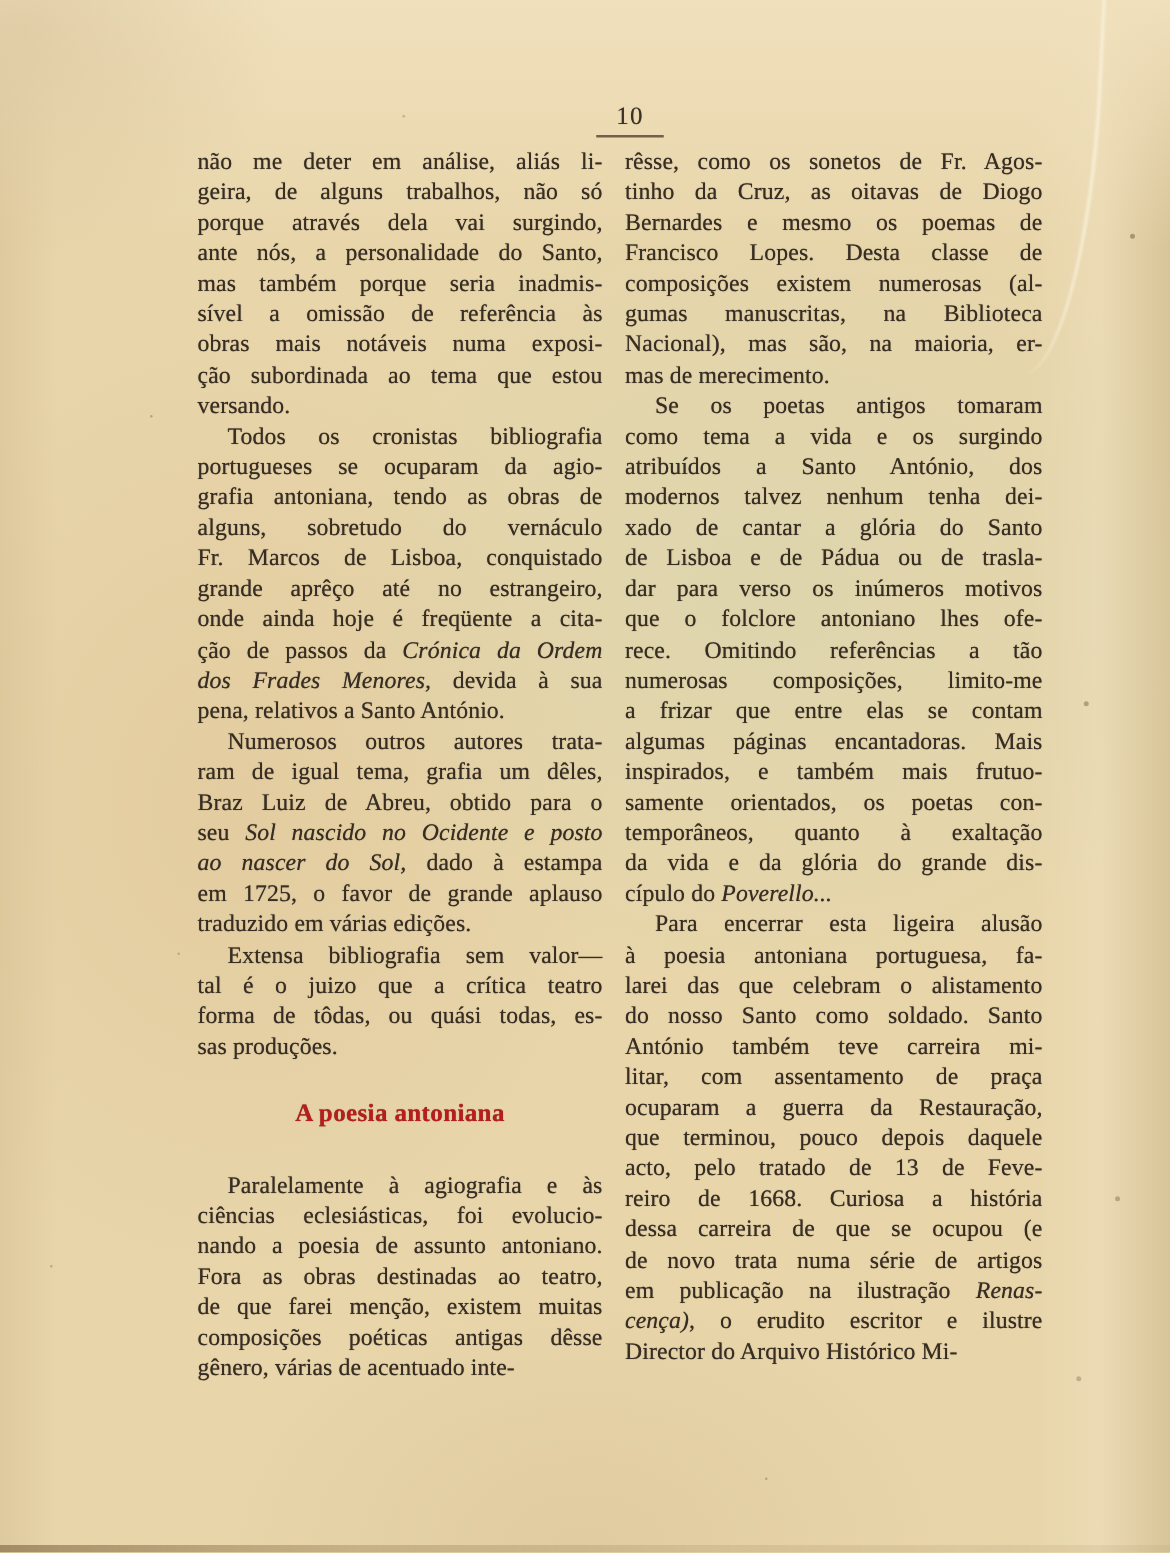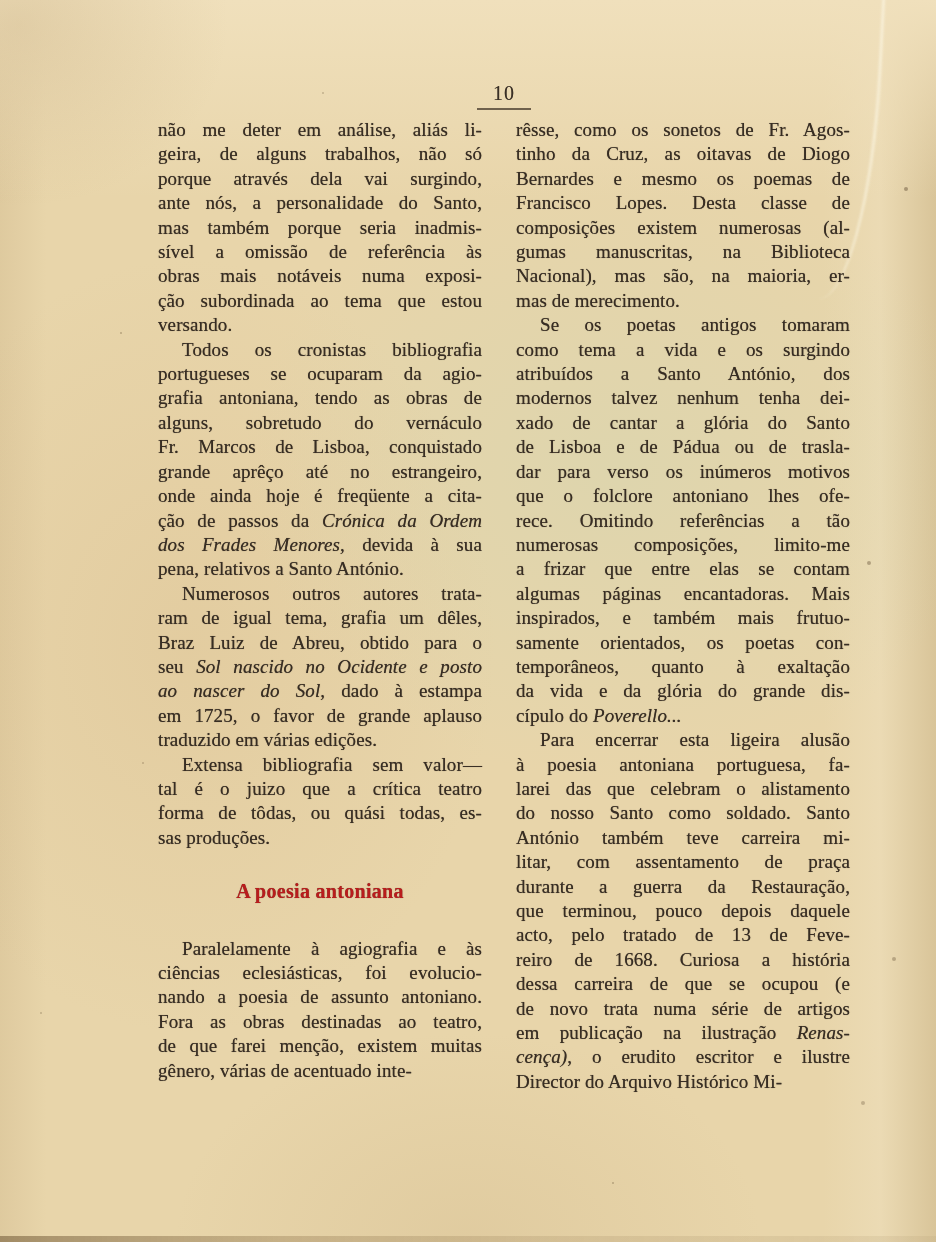--- a/index.html
+++ b/index.html
@@ -64,21 +64,21 @@
     letter-spacing: 1px;
     padding: 0 16px 3px 16px;
     border-bottom: 2px solid rgba(70,56,42,0.75);
     text-shadow: 0 0 0.6px rgba(58,48,38,0.6);
   }
   .columns {
     position: absolute;
     top: 118px; left: 158px;
     width: 692px;
     display: flex;
-    gap: 34px;
+    gap: 18px;
   }
   .col {
     font-size: 19px;
     line-height: 24.4px;
     color: #372d23;
     text-shadow: 0 0 0.7px rgba(55,45,35,0.75);
     letter-spacing: 0.1px;
   }
   .col-left  { width: 324px; }
   .col-right { width: 334px; }
@@ -152,20 +152,21 @@
         <div class="line">forma de tôdas, ou quási todas, es-</div>
         <div class="line last">sas produções.</div>
       </div>
       <div class="heading">A poesia antoniana</div>
       <div class="para">
         <div class="line indent">Paralelamente à agiografia e às</div>
         <div class="line">ciências eclesiásticas, foi evolucio-</div>
         <div class="line">nando a poesia de assunto antoniano.</div>
         <div class="line">Fora as obras destinadas ao teatro,</div>
         <div class="line">de que farei menção, existem muitas</div>
+        <div class="line">composições poéticas antigas dêsse</div>
         <div class="line last">gênero, várias de acentuado inte-</div>
       </div>
     </div>
   <div class="col col-right">
       <div class="para">
         <div class="line">rêsse, como os sonetos de Fr. Agos-</div>
         <div class="line">tinho da Cruz, as oitavas de Diogo</div>
         <div class="line">Bernardes e mesmo os poemas de</div>
         <div class="line">Francisco Lopes. Desta classe de</div>
         <div class="line">composições existem numerosas (al-</div>
@@ -192,21 +193,21 @@
         <div class="line">da vida e da glória do grande dis-</div>
         <div class="line last">cípulo do <i>Poverello...</i></div>
       </div>
       <div class="para">
         <div class="line indent">Para encerrar esta ligeira alusão</div>
         <div class="line">à poesia antoniana portuguesa, fa-</div>
         <div class="line">larei das que celebram o alistamento</div>
         <div class="line">do nosso Santo como soldado. Santo</div>
         <div class="line">António também teve carreira mi-</div>
         <div class="line">litar, com assentamento de praça</div>
-        <div class="line">durante a guerra da Restauração,</div>
+        <div class="line">ocuparam a guerra da Restauração,</div>
         <div class="line">que terminou, pouco depois daquele</div>
         <div class="line">acto, pelo tratado de 13 de Feve-</div>
         <div class="line">reiro de 1668. Curiosa a história</div>
         <div class="line">dessa carreira de que se ocupou (e</div>
         <div class="line">de novo trata numa série de artigos</div>
         <div class="line">em publicação na ilustração <i>Renas-</i></div>
         <div class="line"><i>cença)</i>, o erudito escritor e ilustre</div>
         <div class="line last">Director do Arquivo Histórico Mi-</div>
       </div>
     </div>

